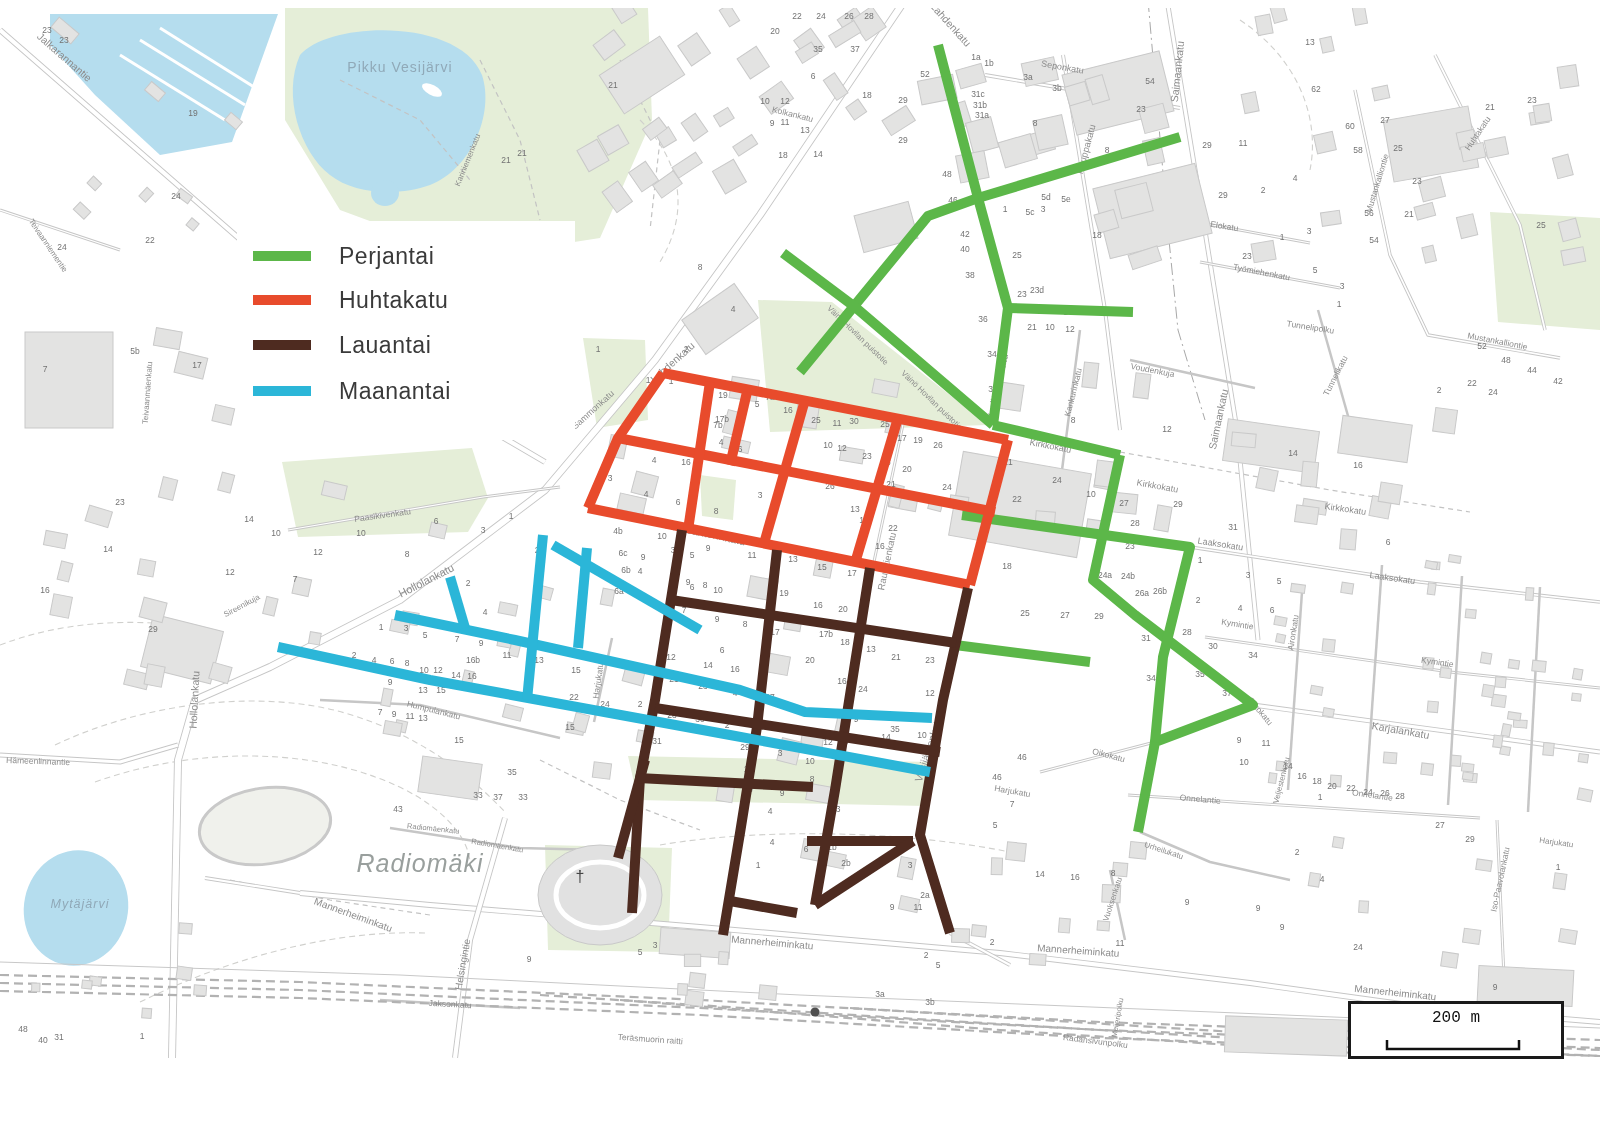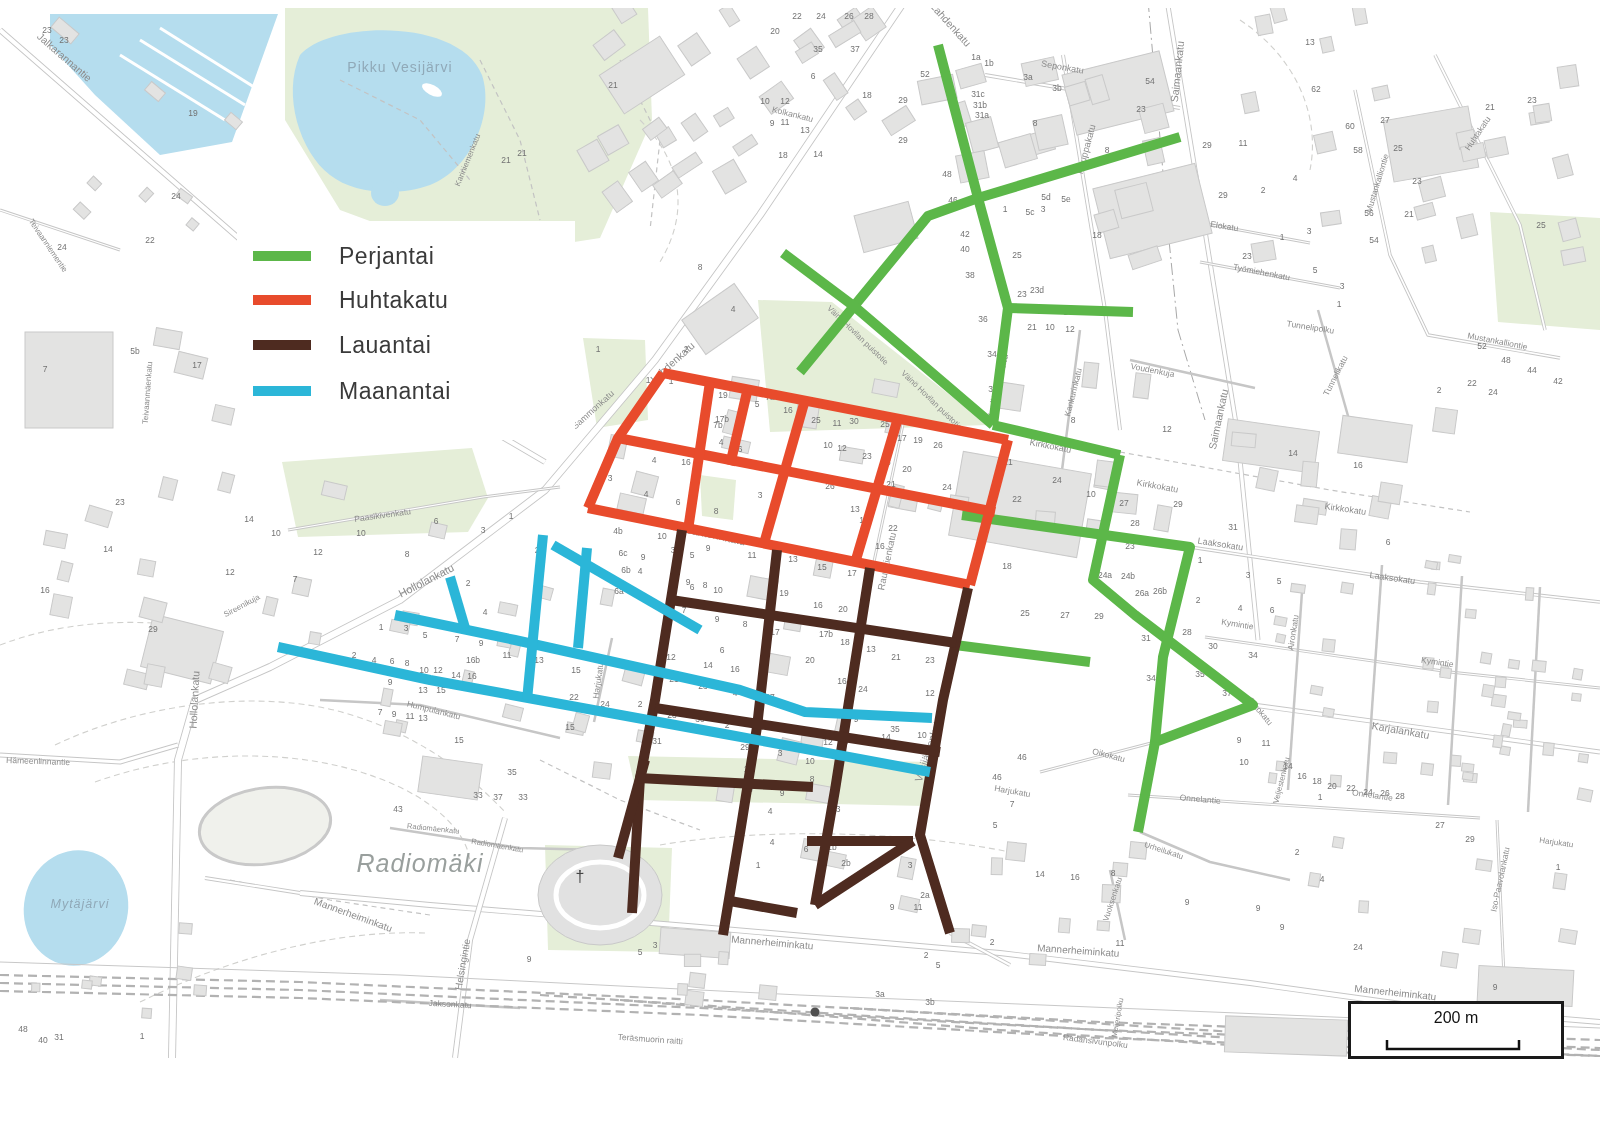--- a/index.html
+++ b/index.html
@@ -4,21 +4,21 @@
 <style>
   html,body{margin:0;padding:0;background:#fff;}
   .stage{position:relative;width:1600px;height:1131px;background:#ffffff;overflow:hidden;
          font-family:"Liberation Sans", sans-serif;}
   #map{position:absolute;left:0;top:0;}
   .legend{position:absolute;left:237px;top:221px;width:338px;height:219px;background:#ffffff;}
   .lrow{position:absolute;left:16px;height:26px;display:flex;align-items:center;}
   .lrow .sw{display:inline-block;width:58px;height:10px;margin-right:28px;}
   .lrow .lt{font-size:23px;color:#3a3a3a;letter-spacing:0.5px;}
   .scalebox{position:absolute;left:1348px;top:1001px;width:210px;height:52px;background:#ffffff;
-            border:3px solid #1a1a1a;}
+            border:3px solid #1a1a1a;font-family:Liberation Mono, monospace;}
   .scaletext{position:absolute;left:0;right:0;top:5px;text-align:center;font-size:16px;color:#111;}
   .bracket{position:absolute;left:10px;top:34px;}
 </style>
 </head>
 <body>
 
 <div class="stage">
   <svg id="map" width="1600" height="1131" viewBox="0 0 1600 1131">
       <rect x="0" y="0" width="1600" height="1131" fill="#ffffff"></rect>
       <g>

